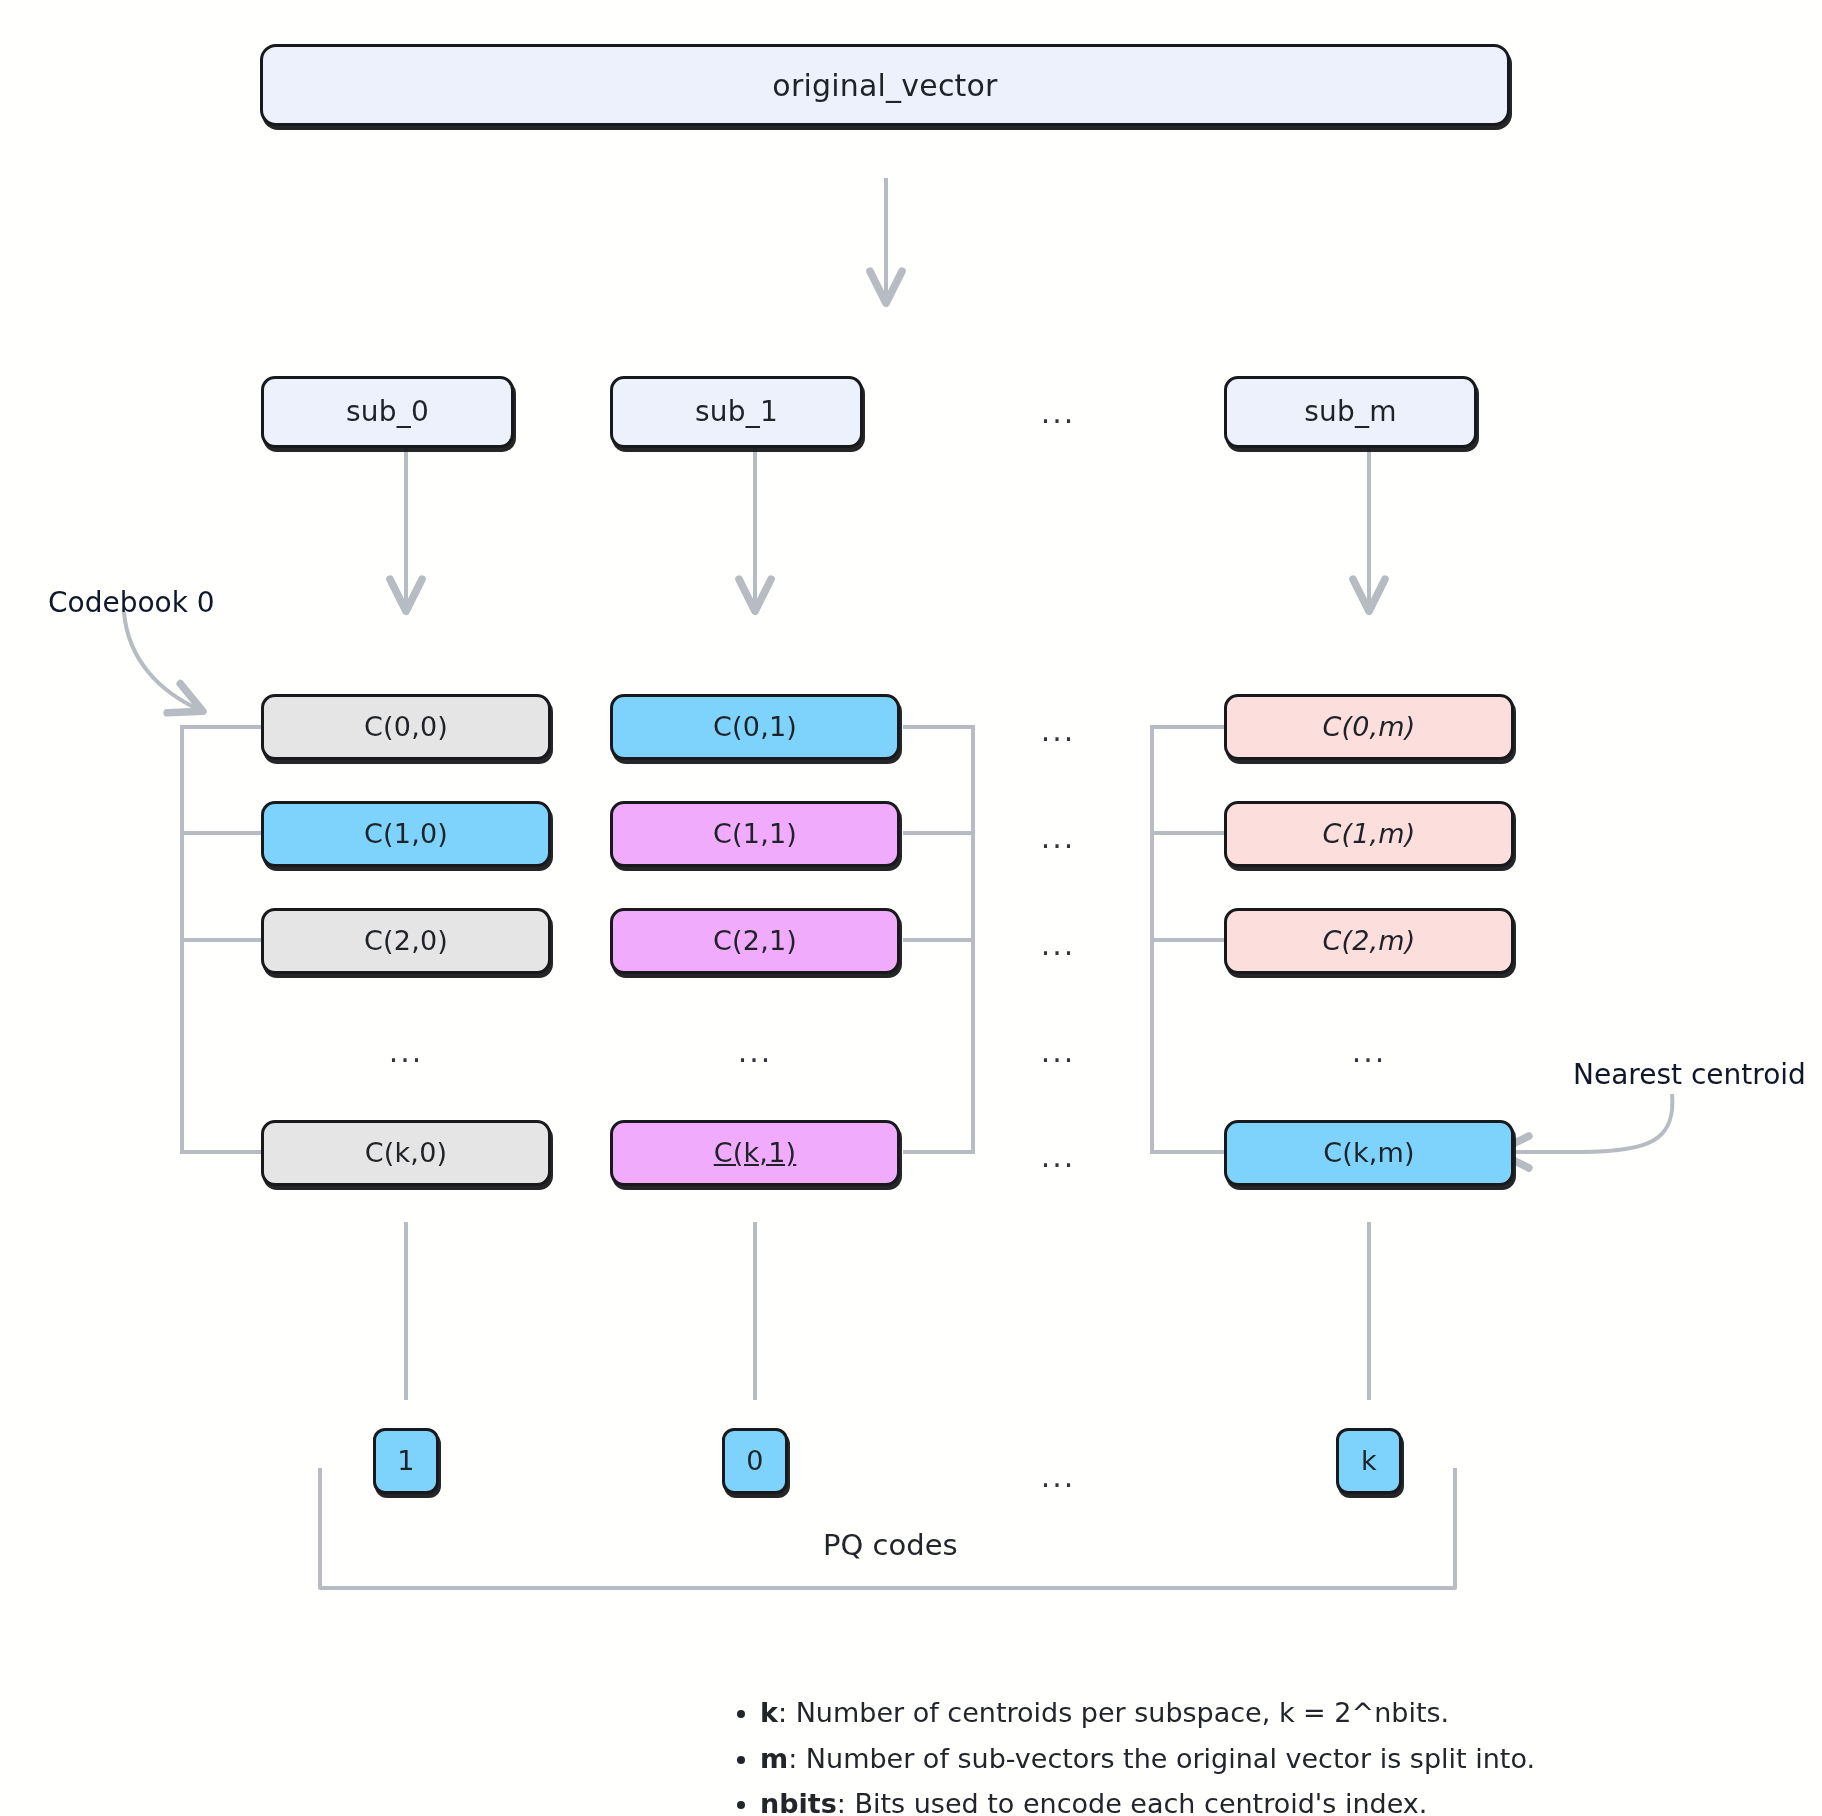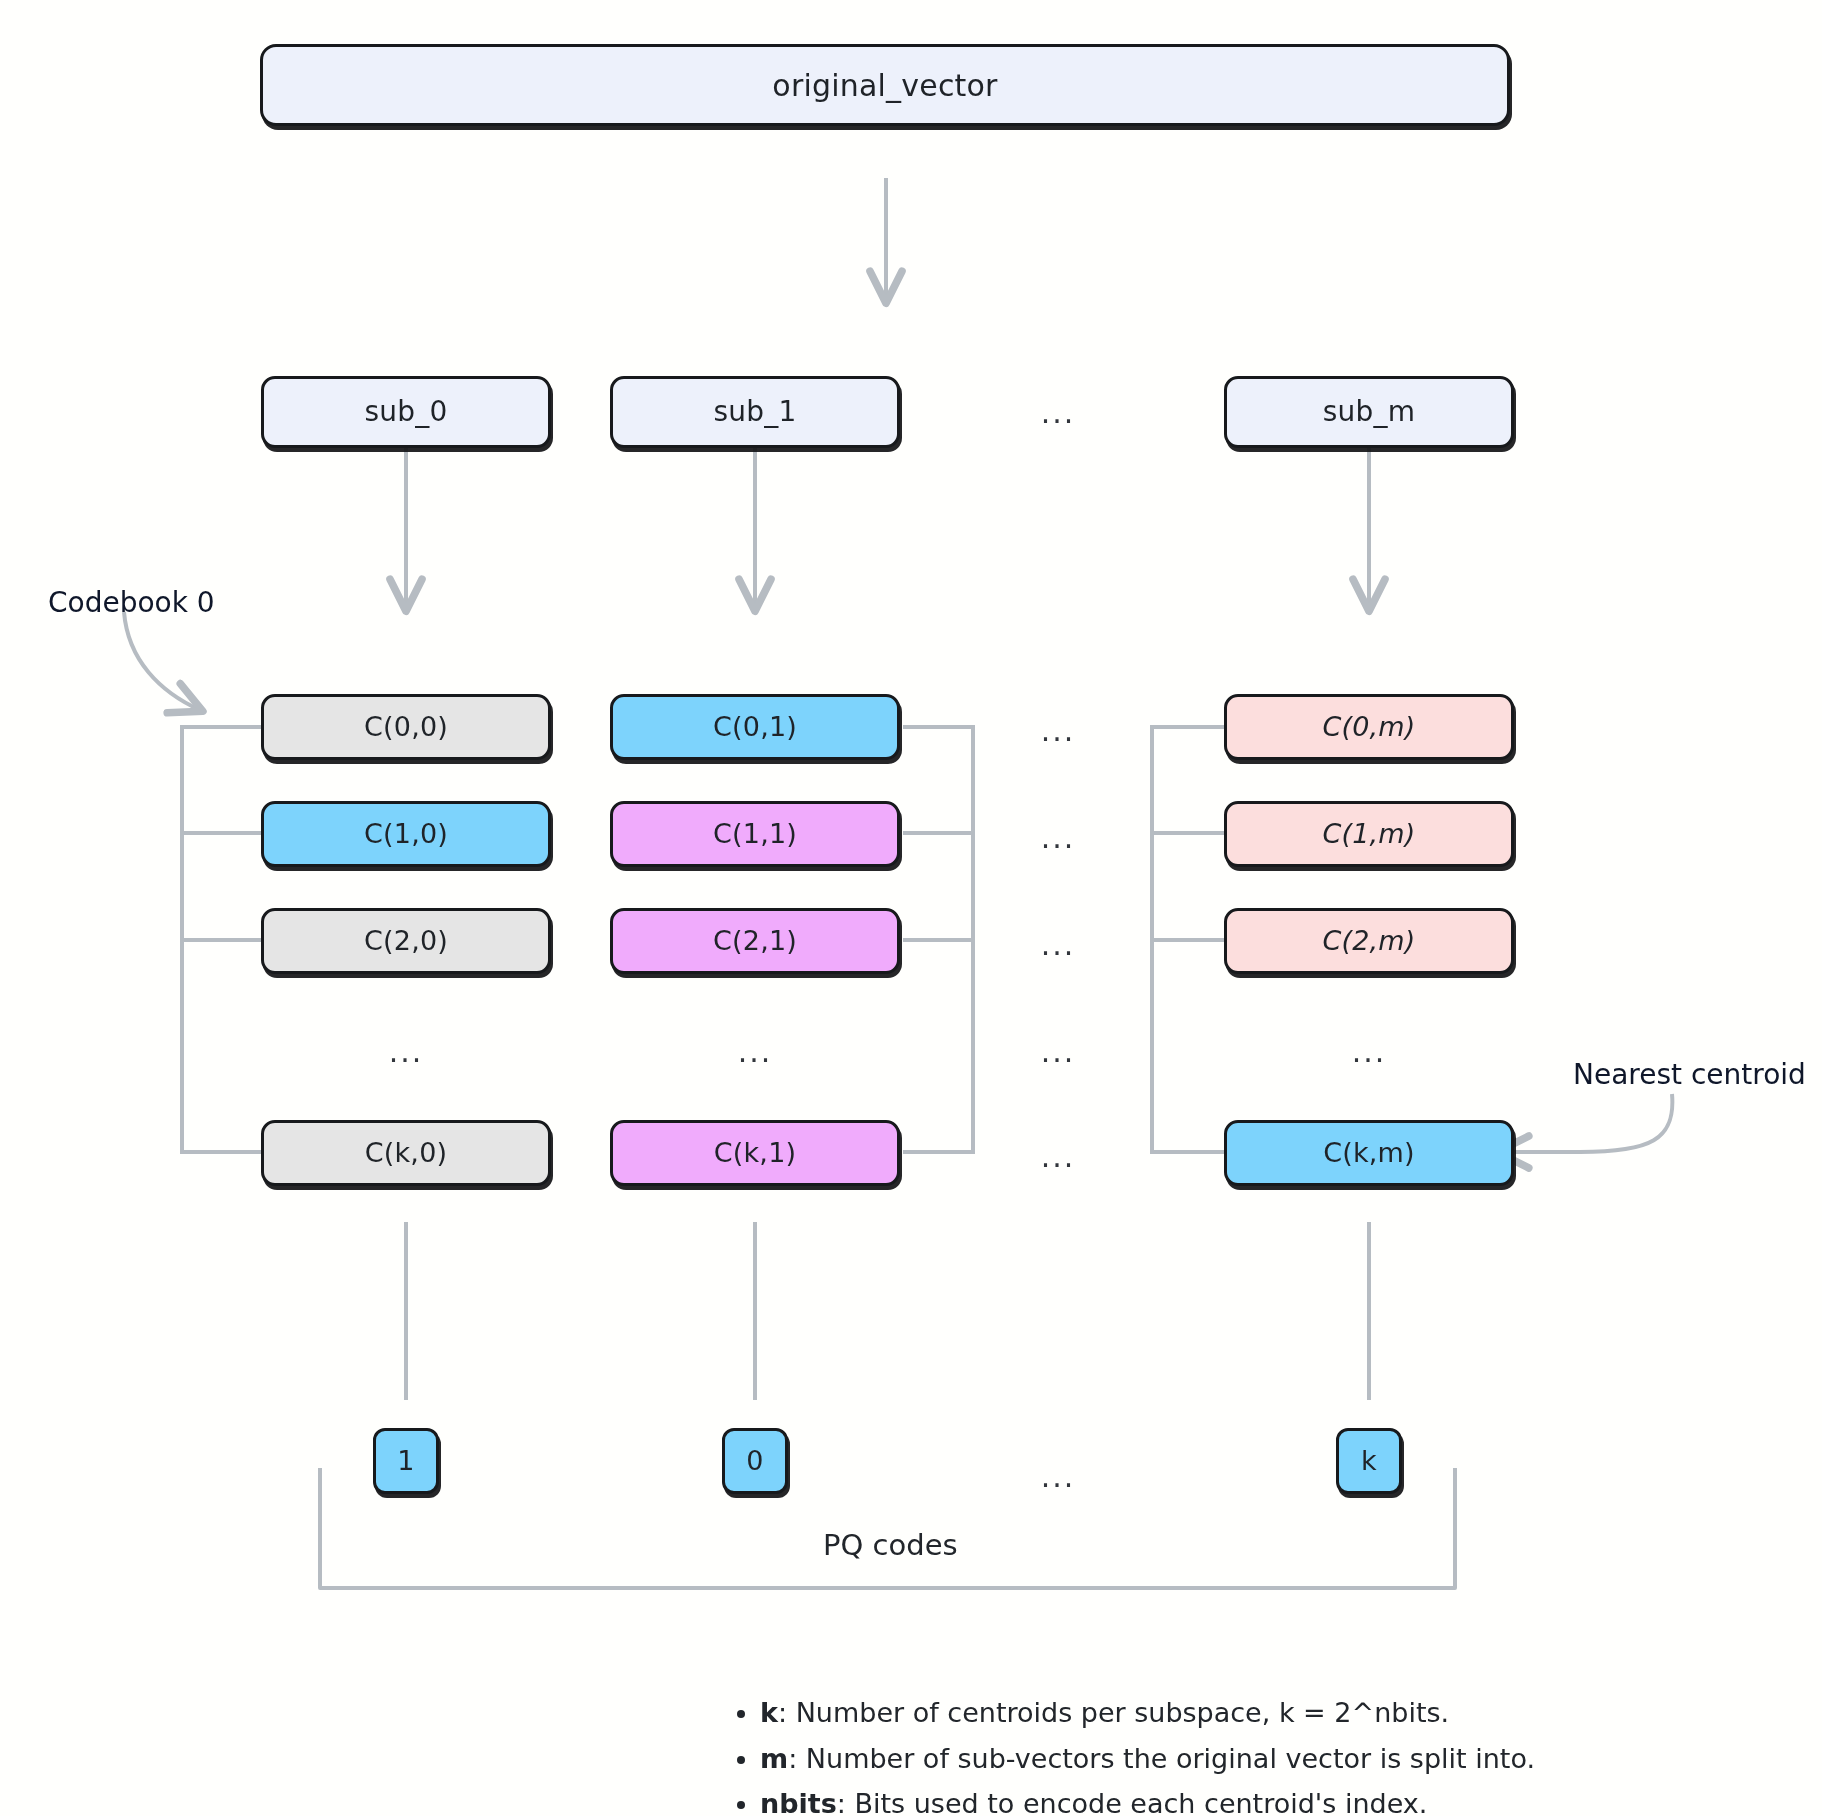--- a/index.html
+++ b/index.html
@@ -44,21 +44,21 @@
   .node.orange { background: #f0abfc; }
   .node.pink   { background: #fcdedd; font-style: italic; }
 
   .node-orig {
     left: 260px; top: 44px;
     width: 1250px; height: 82px;
     border-radius: 16px;
     font-size: 30px;
   }
   .node-sub {
-    width: 290px; height: 72px;
+    width: 253px; height: 72px;
     font-size: 28px;
   }
   .node-cb {
     width: 290px; height: 66px;
     font-size: 27px;
   }
   .node-code {
     width: 66px; height: 66px;
     font-size: 27px;
     border-radius: 12px;
@@ -164,21 +164,21 @@
   <div class="node node-cb green" style="left:261px; top:694px;">C(0,0)</div>
   <div class="node node-cb grey" style="left:261px; top:801px;">C(1,0)</div>
   <div class="node node-cb green" style="left:261px; top:908px;">C(2,0)</div>
   <div class="dots" style="left:376px; top:1037px; width:60px;">...</div>
   <div class="node node-cb green" style="left:261px; top:1120px;">C(k,0)</div>
 
   <div class="node node-cb grey" style="left:610px; top:694px;">C(0,1)</div>
   <div class="node node-cb orange" style="left:610px; top:801px;">C(1,1)</div>
   <div class="node node-cb orange" style="left:610px; top:908px;">C(2,1)</div>
   <div class="dots" style="left:725px; top:1037px; width:60px;">...</div>
-  <div class="node node-cb orange" style="left:610px; top:1120px;">C(k,1)</div>
+  <div class="node node-cb orange" style="left:610px; top:1120px;text-decoration:underline;">C(k,1)</div>
 
   <div class="dots" style="left:1028px; top:716px; width:60px;">...</div>
   <div class="dots" style="left:1028px; top:823px; width:60px;">...</div>
   <div class="dots" style="left:1028px; top:930px; width:60px;">...</div>
   <div class="dots" style="left:1028px; top:1037px; width:60px;">...</div>
   <div class="dots" style="left:1028px; top:1142px; width:60px;">...</div>
 
   <div class="node node-cb pink" style="left:1224px; top:694px;">C(0,m)</div>
   <div class="node node-cb pink" style="left:1224px; top:801px;">C(1,m)</div>
   <div class="node node-cb pink" style="left:1224px; top:908px;">C(2,m)</div>

